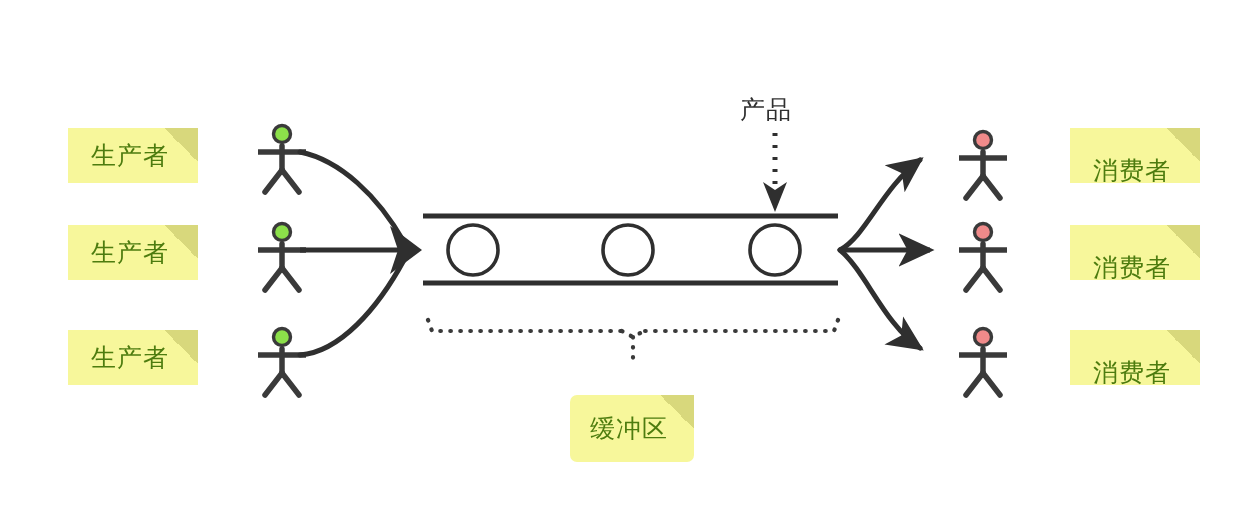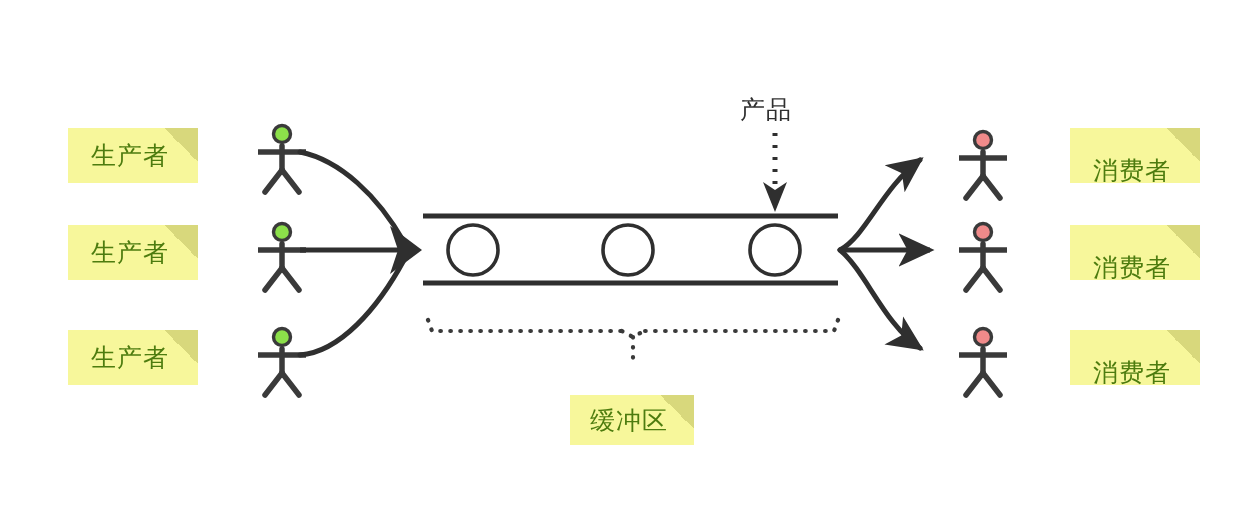--- a/index.html
+++ b/index.html
@@ -52,21 +52,21 @@
     position: absolute;
     top: 0;
     right: 0;
     width: 34px;
     height: 34px;
     background: linear-gradient(225deg, #d8d87c 0%, #d8d87c 50%, rgba(216,216,124,0) 50%);
     z-index: 1;
   }
   .note.producer { width: 130px; height: 55px; }
   .note.consumer { width: 130px; height: 55px; align-items: flex-end; }
-  .note.buffer   { width: 124px; height: 50px; }
+  .note.buffer   { width: 124px; height: 67px; border-radius: 7px; }
 
   .plain-label {
     position: absolute;
     color: #2f2f2f;
     font-size: 25px;
     line-height: 1;
     letter-spacing: 1px;
     white-space: nowrap;
     user-select: none;
   }

